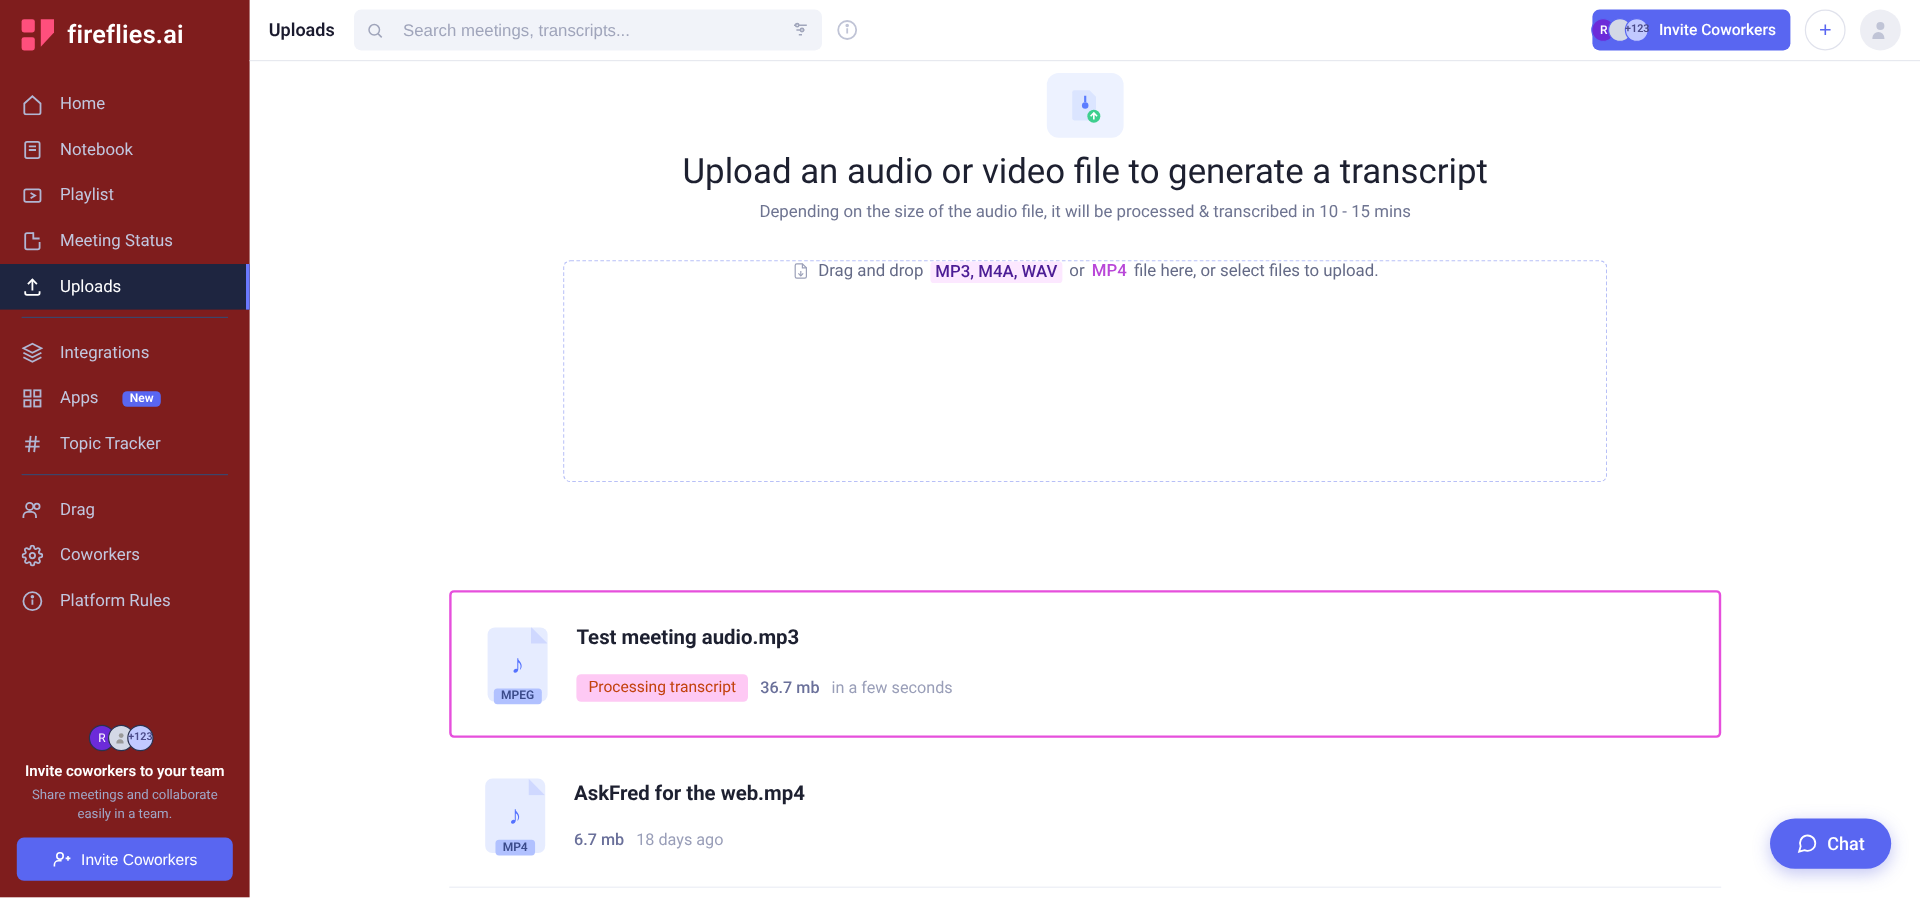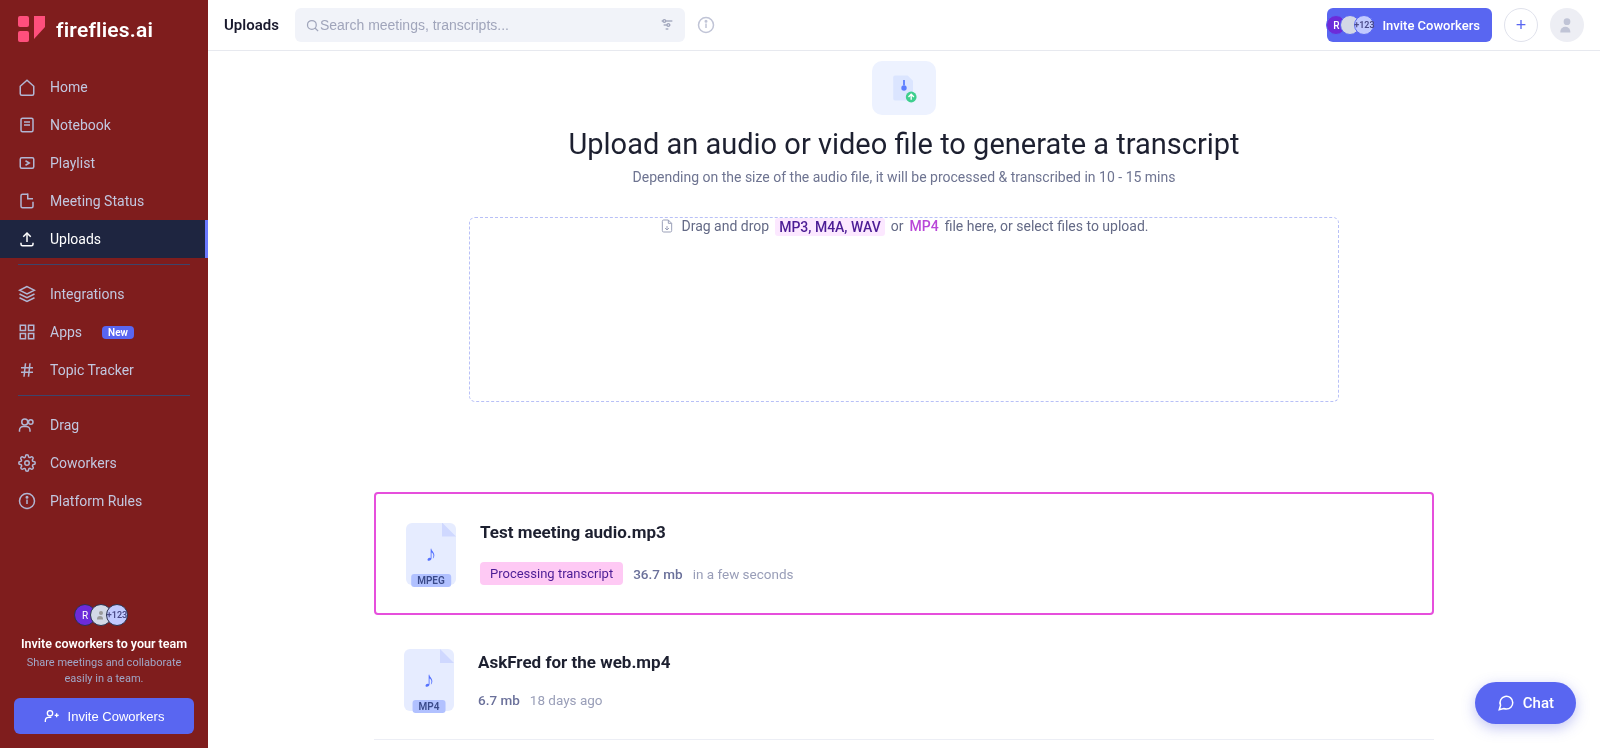--- a/index.html
+++ b/index.html
@@ -24,21 +24,21 @@
   .avatar.purple { background: #6c2bd9; color: #fff; }
   .avatar.grey { background: #d3d8e6; color:#888; }
   .avatar.light { background: #c1c9ff; color: #4a4a88; font-size: 9px; font-weight:600;}
   .footer-title { font-size: 12.5px; color: #fff; font-weight: 600; margin-bottom: 4px; }
   .footer-sub { font-size: 11px; color: #a0a7c7; line-height: 1.4; margin-bottom: 12px;}
   .invite-btn-side { background: #5966f1; color: #fff; border: none; width: 100%; padding: 10px 8px; border-radius: 6px; font-size: 13px; font-weight: 500; cursor: pointer; display: flex; align-items:center; justify-content:center; gap:8px;}
   
   .main { flex: 1; display: flex; flex-direction: column; }
   .topbar { height: 51px; border-bottom: 1px solid #e7e9ef; display: flex; align-items: center; padding: 0 16px; gap: 12px;}
   .topbar-title { font-size: 15px; font-weight: 600; margin-right: 4px;}
-  .search { flex: 0 0 390px; background: #f1f3f9; border-radius: 6px; height: 34px; display: flex; align-items: center; padding: 0 10px; gap: 0; color:#8a8fa8;}
+  .search { flex: 0 0 390px; background: #f1f3f9; border-radius: 6px; height: 34px; display: flex; align-items: center; padding: 0 10px; gap: 16px; color:#8a8fa8;}
   .search input { flex: 1; border: none; background: transparent; outline: none; font-size: 14px; color: #333;}
   .search input::placeholder { color: #a0a5bb; }
   .top-spacer { flex: 1; }
   .invite-pill { background: #5966f1; color: #fff; border-radius: 6px; height: 34px; display: flex; align-items: center; padding: 0 12px 0 5px; gap: 8px; font-size: 13px; font-weight:500; cursor:pointer;}
   .mini-stack { display:flex; }
   .mini-stack .avatar { border-color: #5966f1; width:20px; height:20px;}
   .plus-btn { width:34px;height:34px;border-radius:50%;border:1px solid #e0e2ec;background:#fff;color:#5966f1;display:flex;align-items:center;justify-content:center;font-size:18px;cursor:pointer;}
   .ghost-avatar { width:34px;height:34px;border-radius:50%;background:#edeef4;display:flex;align-items:center;justify-content:center;color:#b8bccf;}
   
   .content { flex:1; overflow-y:auto; padding: 0 0 40px;}
@@ -52,21 +52,21 @@
   .uploads-list { max-width: 1060px; margin: 90px auto 0; }
   .upload-card { display:flex; align-items:center; gap:24px; padding: 28px 30px; border-bottom: 1px solid #eceef5;}
   .upload-card.highlight { border: 2px solid #e64fdc; border-radius: 4px; padding: 28px 30px; margin-bottom: 6px;}
   .file-icon { width:50px; height:62px; background:#e6ecff; border-radius:6px; position:relative; display:flex;align-items:center;justify-content:center;}
   .file-icon .corner { position:absolute; top:0; right:0; width:14px; height:14px; background:#cfd8ff; clip-path: polygon(0 0,100% 100%,0 100%);}
   .file-icon .note { color:#5572ff; font-size:22px;}
   .file-ext { position:absolute; bottom:-2px; left:50%; transform:translateX(-50%); background:#b1c1ff; color:#3a4a8a; font-size:10px; font-weight:600; padding:1px 6px; border-radius:3px;}
   .file-info { display:flex; flex-direction:column; gap:20px;}
   .file-name { font-size:17px; font-weight:700; color:#1d2030;}
   .file-meta { display:flex; align-items:center; gap:10px; font-size:13.5px;}
-  .status-badge { background:#fec9f4; color:#4c1d95; padding: 4px 10px; border-radius:4px; font-size:13px;}
+  .status-badge { background:#fec9f4; color:#c2410c; padding: 4px 10px; border-radius:4px; font-size:13px;}
   .size { color:#6a709a; font-weight:500;}
   .time { color:#999eb8;}
   .chat-fab { position:fixed; bottom:24px; right:24px; background:#5966f1; color:#fff; border-radius:30px; padding:12px 22px; display:flex; align-items:center; gap:8px; font-size:15px; font-weight:500; cursor:pointer; box-shadow:0 4px 14px rgba(80,90,220,.35);}
   
   .content::-webkit-scrollbar { width:10px;}
   .content::-webkit-scrollbar-thumb { background:#c6c9d6; border-radius:5px;}
   .content::-webkit-scrollbar-track { background:#f2f3f9;}
   svg { display:block; }
 </style>
 </head>

